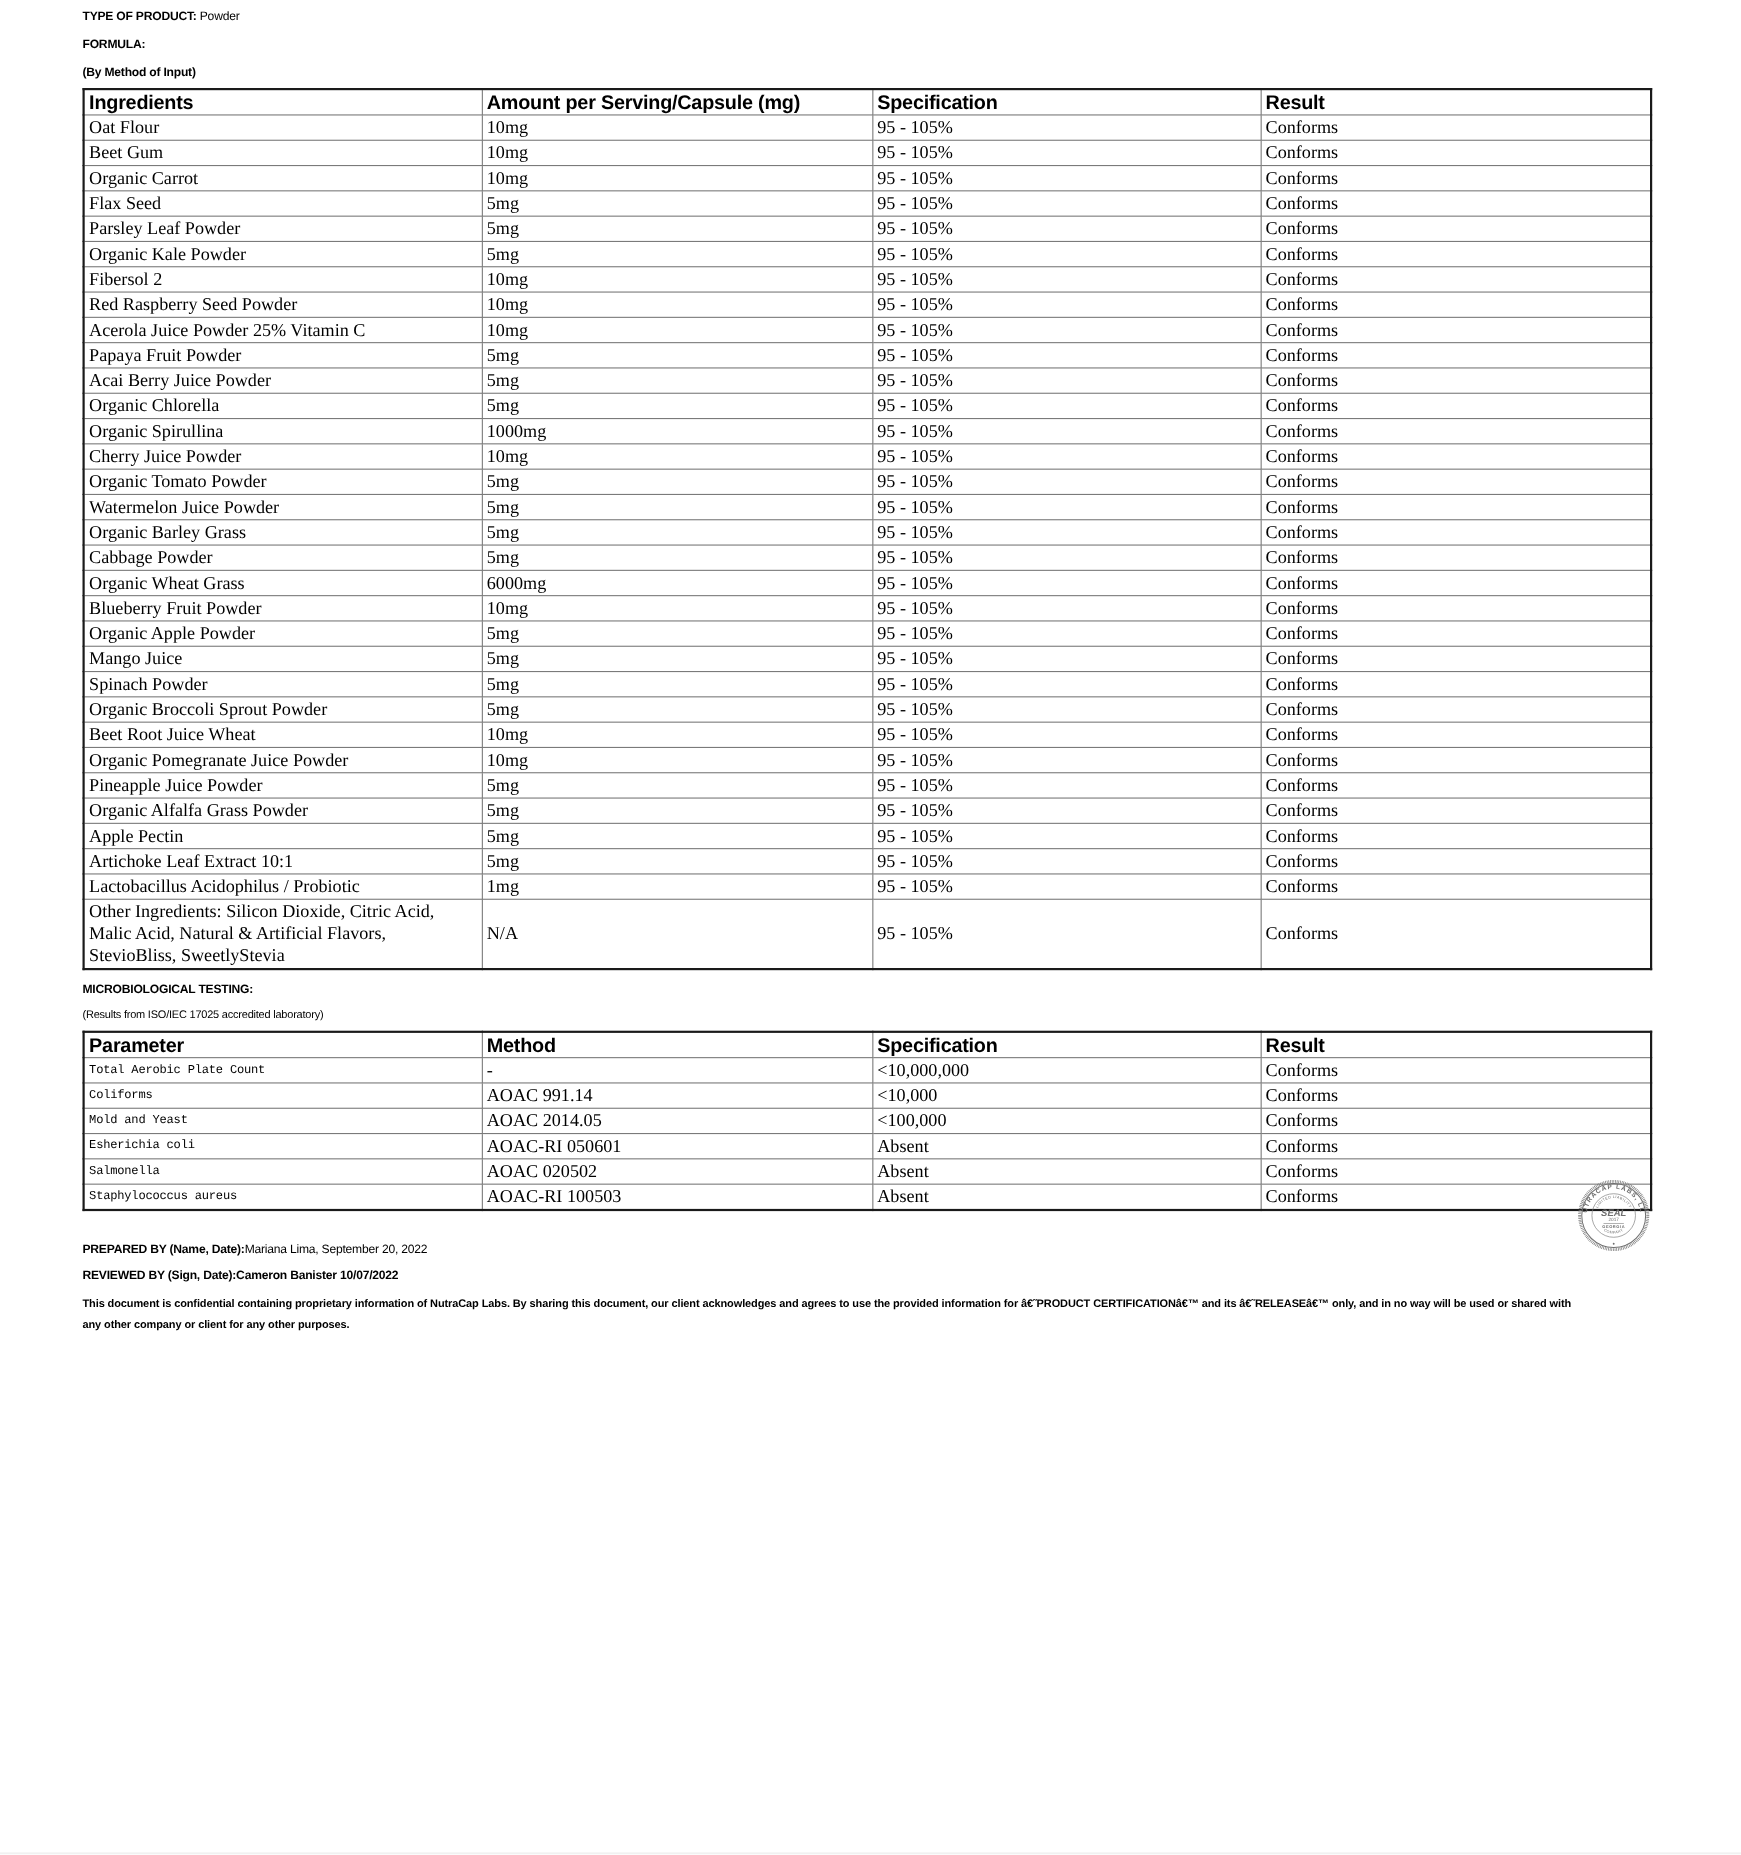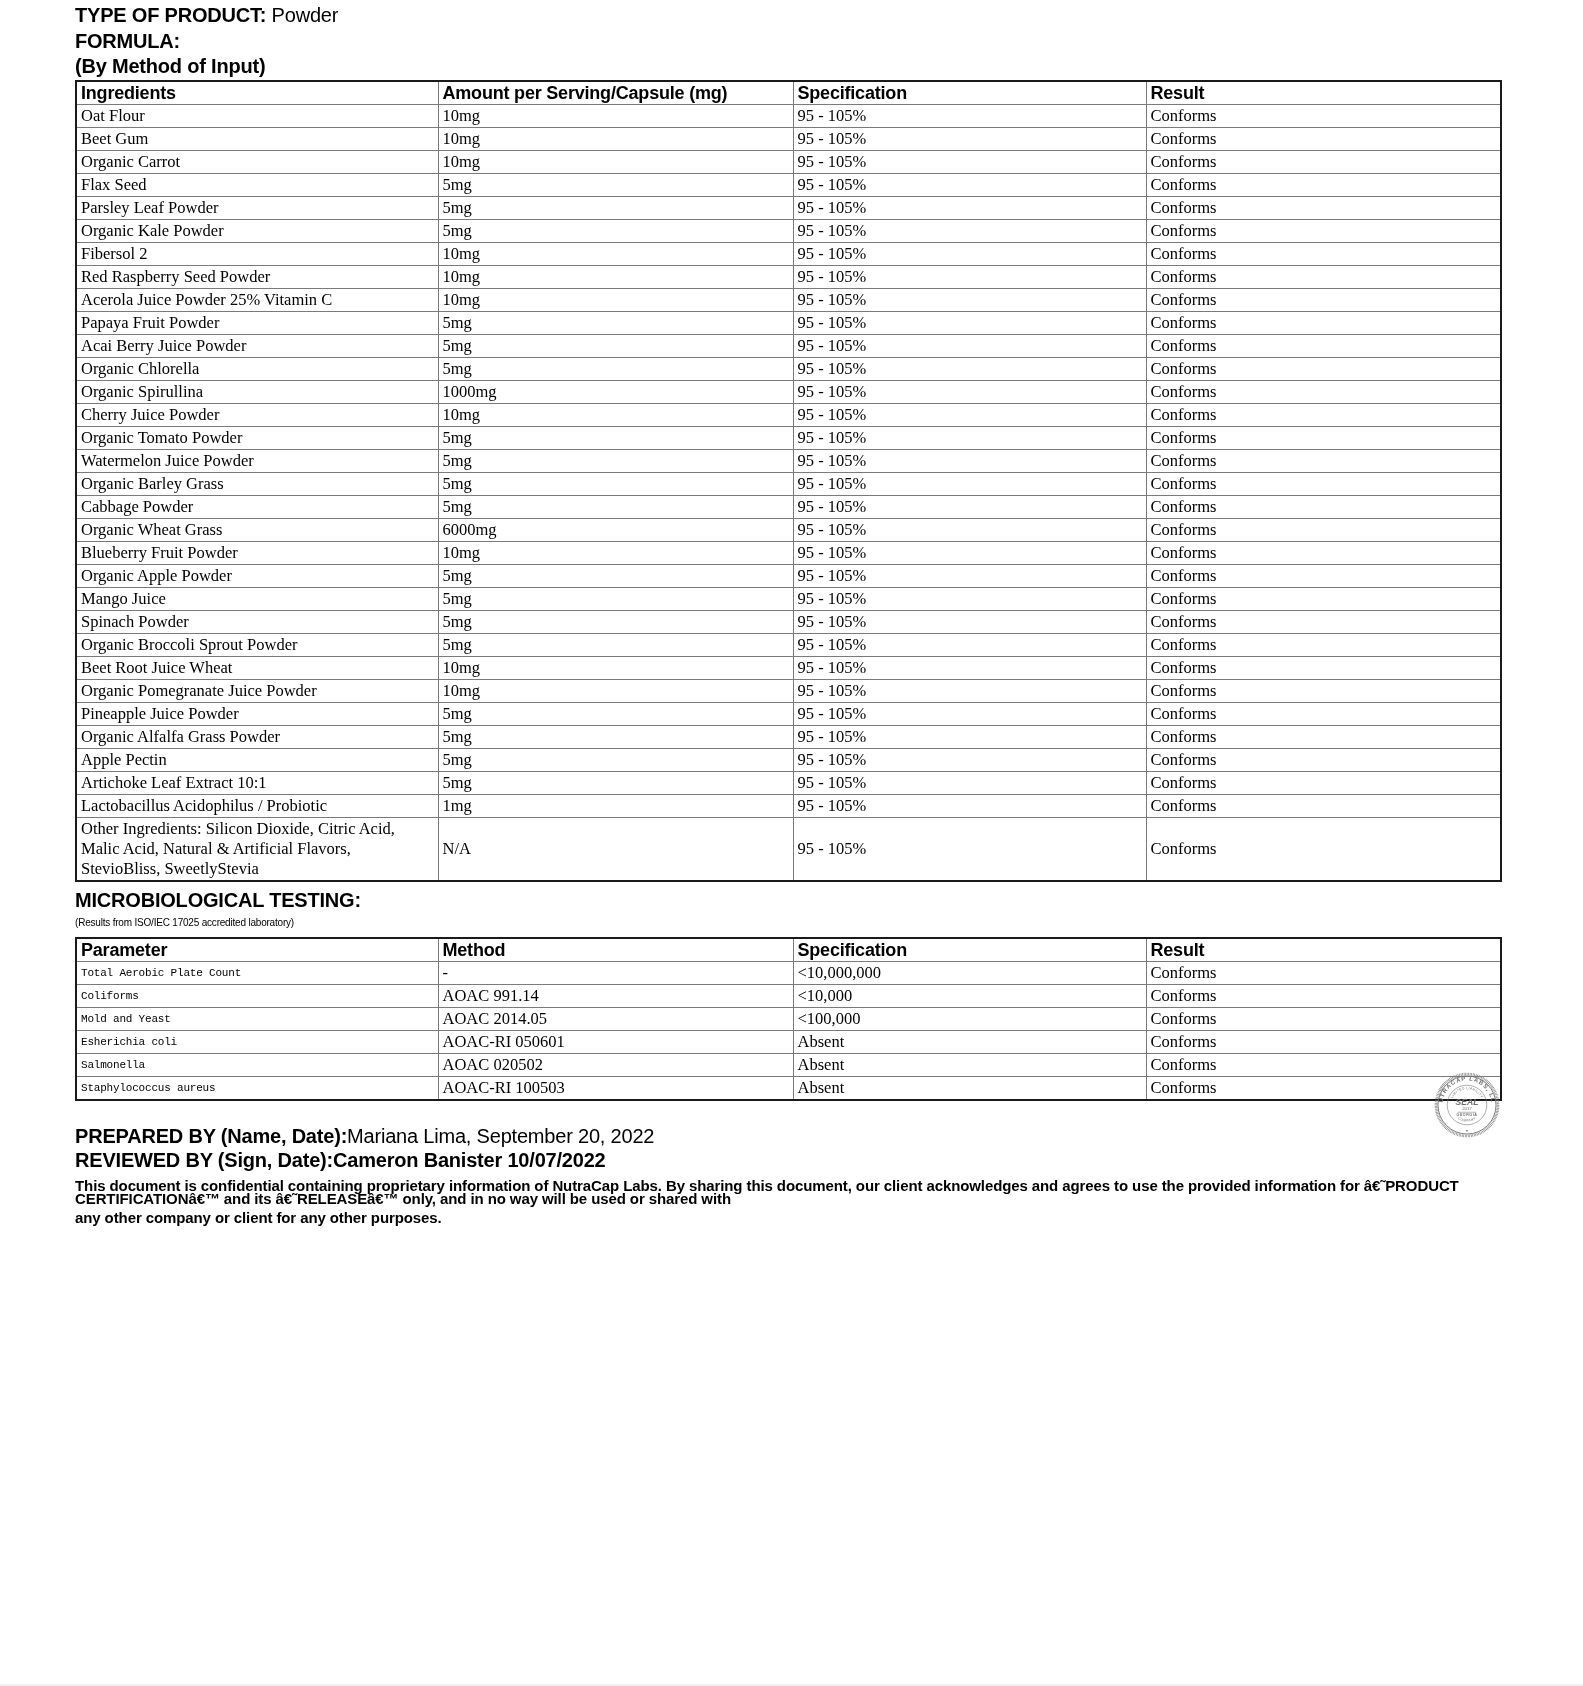--- a/index.html
+++ b/index.html
@@ -1,34 +1,34 @@
 <!DOCTYPE html>
 <html><head>
 <meta charset="utf-8">
 <style>
   html,body{margin:0;padding:0;background:#ffffff;}
   body{width:1583px;height:1686px;position:relative;font-family:"Liberation Sans",sans-serif;color:#000;}
   .doc{position:absolute;left:75px;top:0;width:1425px;}
-  .hline{font-weight:700;font-size:20px;line-height:18px;letter-spacing:-0.2px;}
+  .hline{font-weight:700;font-size:11px;line-height:18px;letter-spacing:-0.2px;}
   .hline .val{font-weight:400;}
   #type-line{margin-top:6px;}
   #formula-line{margin-top:8px;}
   #method-line{margin-top:7px;}
   table{border-collapse:collapse;width:1425px;table-layout:fixed;margin-top:5px;}
   table{border:2px solid #1a1a1a;}
   th,td{border:1px solid #7a7a7a;overflow:hidden;}
   th{font-family:"Liberation Sans",sans-serif;font-weight:700;font-size:18px;line-height:18px;letter-spacing:-0.2px;text-align:left;padding:2px 4px;}
   td{font-family:"Liberation Serif",serif;font-size:16.5px;line-height:20px;padding:1px 4px;vertical-align:middle;}
   td.sans-cell{font-family:Liberation Mono, monospace;font-size:11px;letter-spacing:-0.2px;}
   #micro-title{margin-top:9px;}
   #micro-subtitle{margin-top:5px;font-weight:400;font-size:10px;line-height:18px;letter-spacing:-0.2px;}
   #micro-table{margin-top:5px;}
   #prepared-line{margin-top:26px;line-height:19px;}
   #reviewed-line{margin-top:5px;line-height:19px;}
-  .disclaimer{font-weight:700;font-size:15px;line-height:13px;letter-spacing:-0.1px;}
+  .disclaimer{font-weight:700;font-size:10px;line-height:13px;letter-spacing:-0.1px;}
   #disclaimer-1{margin-top:9px;}
   #disclaimer-2{margin-top:6px;}
   #seal{position:absolute;left:1434px;top:1072px;width:66px;height:66px;}
   #seal text{fill:#6e6e6e;font-family:"Liberation Sans",sans-serif;}
   .bottom-edge{position:absolute;left:0;right:0;bottom:0;height:2px;background:#f1f1f1;}
 </style>
 </head>
 <body>
 
 <div class="doc">

